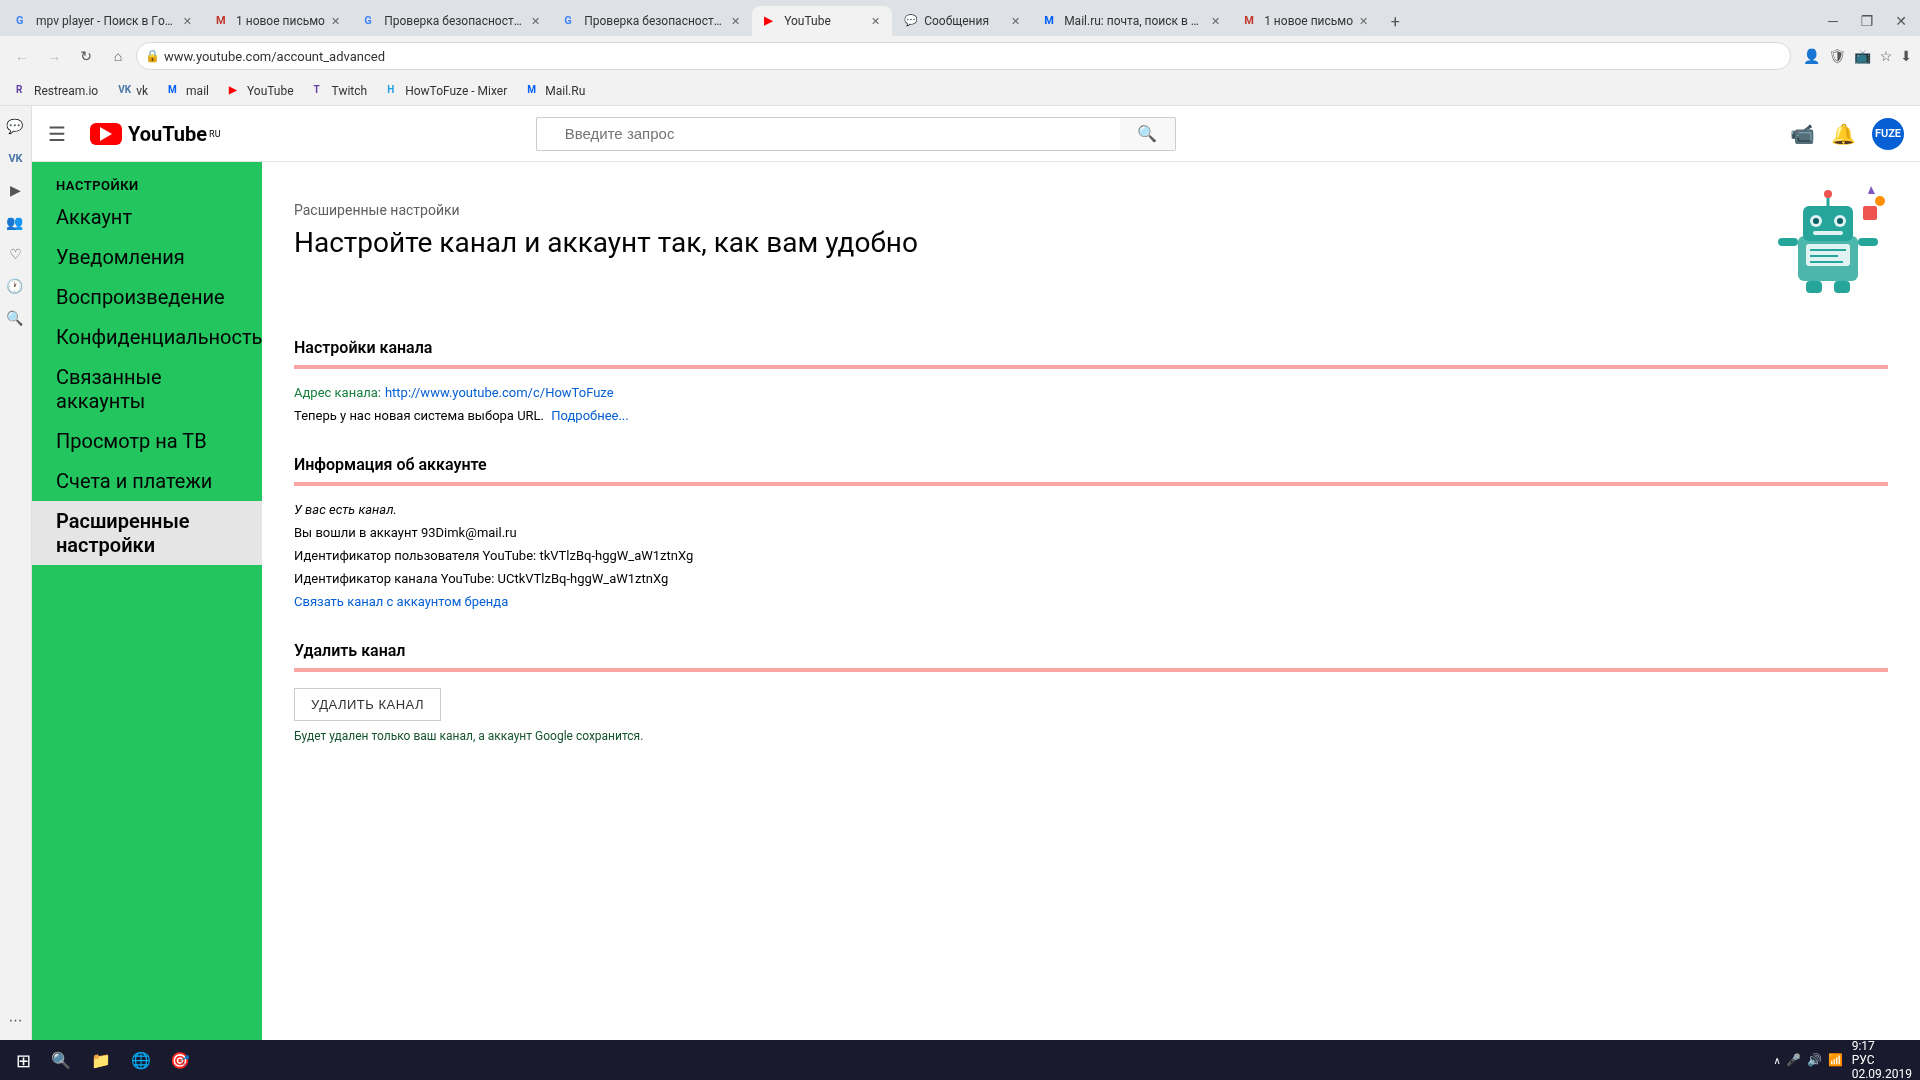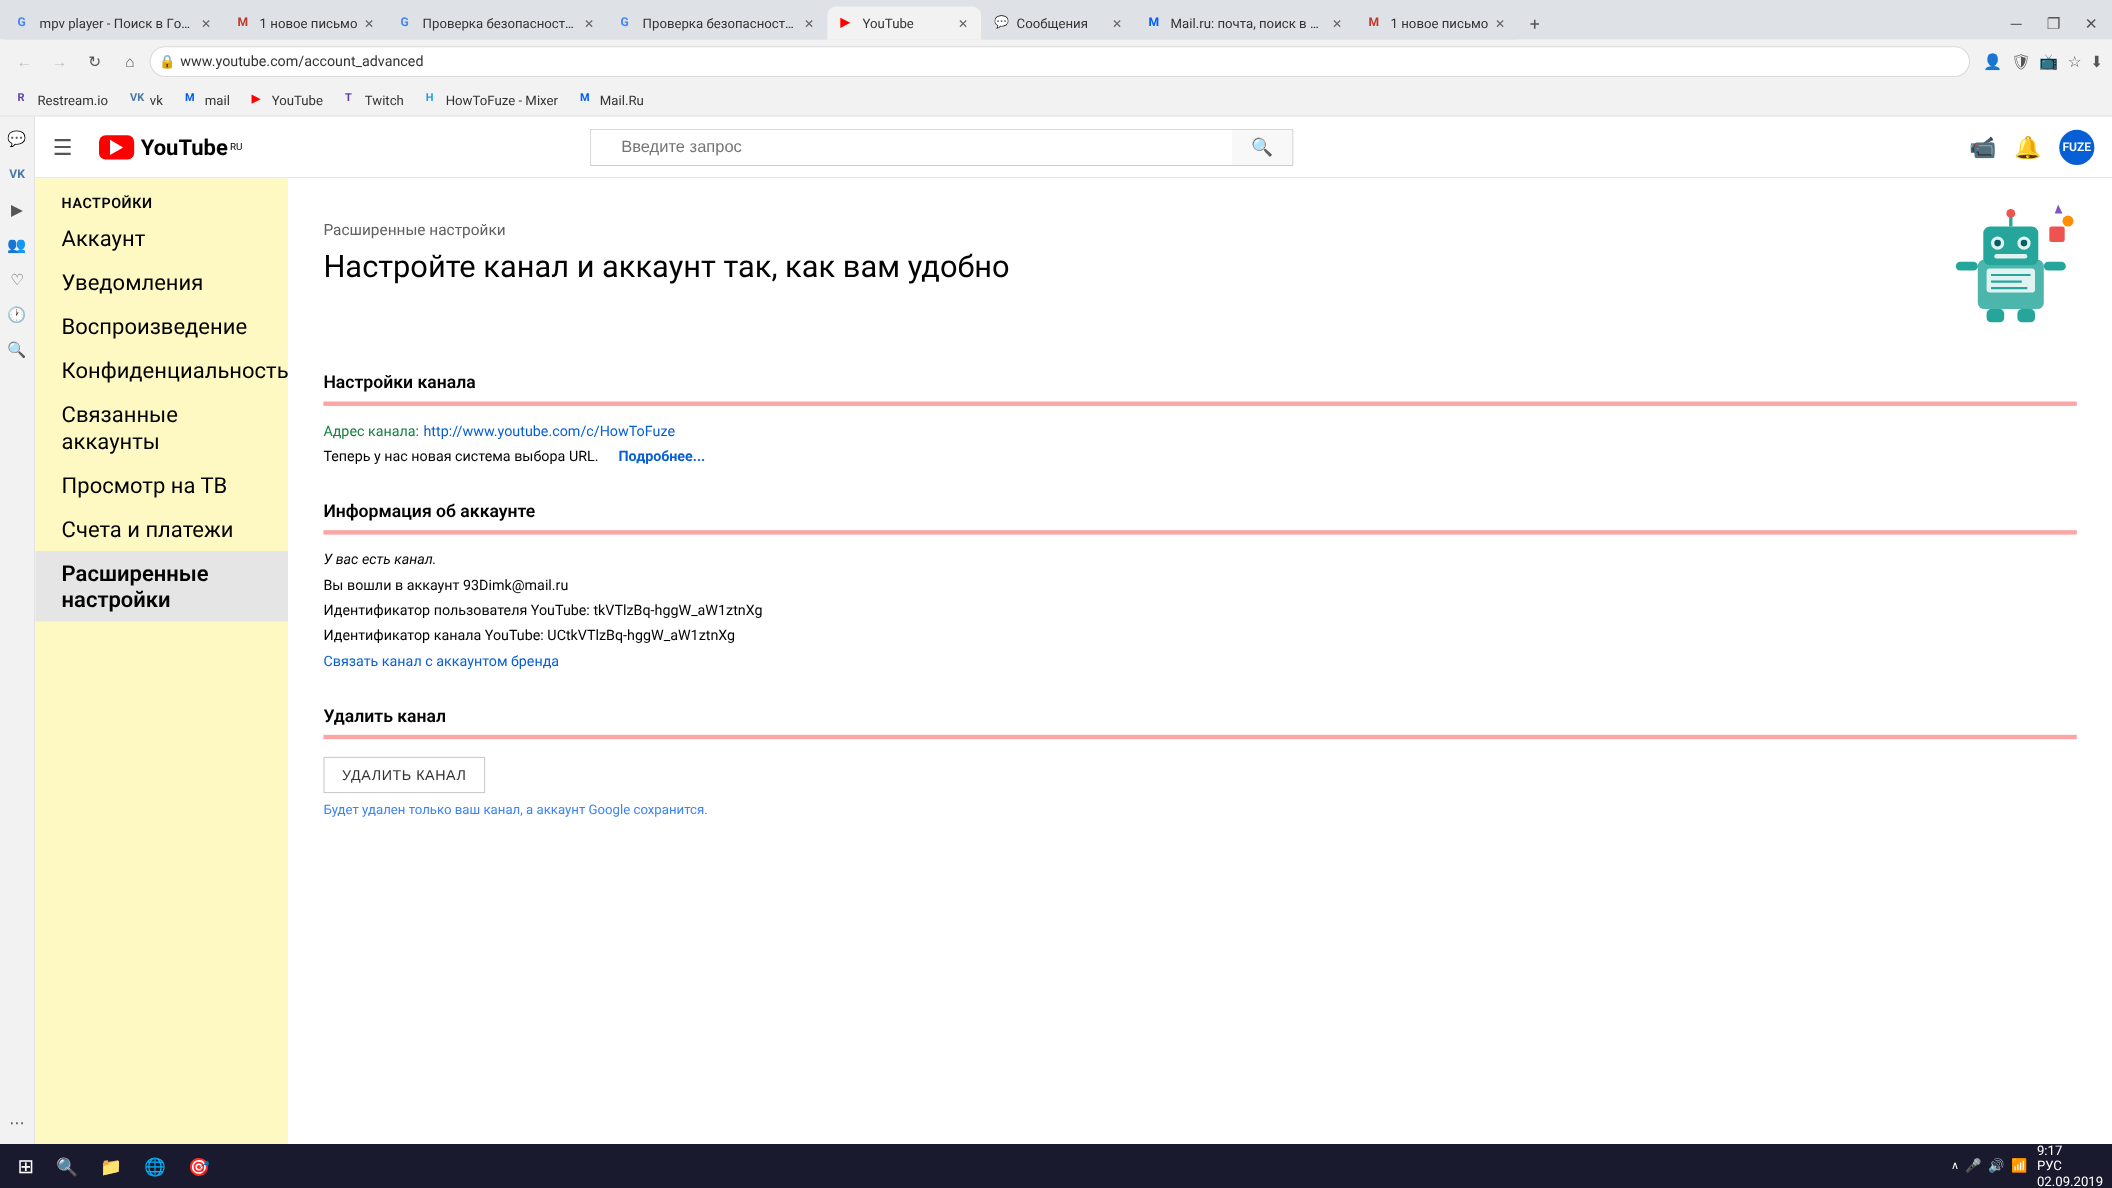--- a/index.html
+++ b/index.html
@@ -46,41 +46,41 @@
     .yt-search input { flex: 1; height: 34px; border: 1px solid #ccc; border-right: none; border-radius: 2px 0 0 2px; padding: 0 12px; font-size: 16px; outline: none; }
     .yt-search-btn { width: 56px; height: 34px; background: #f8f8f8; border: 1px solid #ccc; border-left: none; border-radius: 0 2px 2px 0; cursor: pointer; display: flex; align-items: center; justify-content: center; font-size: 16px; color: #555; }
     .yt-header-right { display: flex; align-items: center; gap: 16px; margin-left: auto; }
     .yt-icon-btn { font-size: 20px; color: #555; cursor: pointer; }
     .yt-avatar { width: 32px; height: 32px; border-radius: 50%; background: #065fd4; display: flex; align-items: center; justify-content: center; font-size: 11px; color: #fff; font-weight: 600; cursor: pointer; }
 
     
     .yt-main { display: flex; flex: 1; overflow: hidden; }
 
     
-    .yt-sidebar { width: 230px; flex-shrink: 0; overflow-y: auto; border-right: none; background: #fef9c3; padding: 8px 0; }
+    .yt-sidebar { width: 230px; flex-shrink: 0; overflow-y: auto; border-right: none; background: #22c55e; padding: 8px 0; }
     .sidebar-section-header { padding: 8px 24px 4px; font-size: 13px; font-weight: 600; color: #030303; text-transform: uppercase; letter-spacing: 0.5px; }
     .sidebar-item { display: flex; align-items: flex-end; padding: 8px 24px; cursor: pointer; font-size: 20px; color: #030303; border-radius: 0; }
     .sidebar-item.active { background: #e5e5e5; font-weight: 600; }
 
     
     .yt-content { flex: 1; overflow-y: auto; padding: 24px 32px; background: #fff; }
     .settings-header-small { font-size: 14px; color: #606060; margin-bottom: 8px; }
     .settings-title { font-size: 28px; font-weight: 400; color: #030303; margin-bottom: 32px; }
     .settings-hero { display: flex; align-items: center; margin-bottom: 32px; }
     .settings-hero-text { flex: 1; }
     .settings-hero-img { width: 120px; height: 120px; margin-left: 32px; }
 
     .section-title { font-size: 16px; font-weight: 600; color: #030303; margin-bottom: 16px; padding-bottom: 8px; border-bottom: 4px solid #fca5a5; }
     .section-block { margin-bottom: 32px; }
     .info-label { font-size: 13px; color: #15803d; margin-bottom: 4px; }
     .info-value { font-size: 13px; color: #030303; margin-bottom: 8px; }
     .info-link { font-size: 13px; color: #065fd4; text-decoration: none; cursor: pointer; }
     .info-italic { font-size: 13px; color: #030303; font-style: italic; margin-bottom: 8px; }
     .delete-btn { display: inline-flex; align-items: center; border: 1px solid #ccc; background: #fff; padding: 8px 16px; font-size: 13px; color: #333; cursor: pointer; text-transform: uppercase; letter-spacing: 0.5px; margin-bottom: 8px; }
-    .delete-hint { font-size: 12px; color: #3b82f6; }
+    .delete-hint { font-size: 12px; color: #14532d; }
 
     
     .taskbar { height: 40px; background: #1a1a2e; display: flex; align-items: center; padding: 0 8px; gap: 4px; flex-shrink: 0; }
     .taskbar-btn { height: 36px; padding: 0 8px; display: flex; align-items: center; gap: 6px; cursor: pointer; border-radius: 4px; }
     .taskbar-right { margin-left: auto; display: flex; align-items: center; gap: 8px; color: #fff; font-size: 12px; }
     .systray { display: flex; align-items: center; gap: 6px; }
 
     
     .browser-left-panel { width: 32px; background: #f2f2f2; border-right: 1px solid #e0e0e0; display: flex; flex-direction: column; align-items: center; padding: 8px 0; gap: 8px; flex-shrink: 0; }
     .panel-icon { width: 24px; height: 24px; display: flex; align-items: center; justify-content: center; font-size: 14px; color: #555; cursor: pointer; border-radius: 4px; }
@@ -308,21 +308,21 @@
           </div>
 
           <div class="section-block">
             <div class="section-title">Настройки канала</div>
             <div style="display:flex;align-items:baseline;gap:4px;margin-bottom:4px;">
               <span class="info-label">Адрес канала:</span>
               <a class="info-link">http://www.youtube.com/c/HowToFuze</a>
             </div>
             <div style="font-size:13px;color:#030303;margin-bottom:16px;">
               <span>Теперь у нас новая система выбора URL.</span>
-              <a class="info-link" style="margin-left:15px;font-weight:bold;">Подробнее...</a>
+              <a class="info-link" style="margin-left:4px;">Подробнее...</a>
             </div>
           </div>
 
           <div class="section-block">
             <div class="section-title">Информация об аккаунте</div>
             <div class="info-italic">У вас есть канал.</div>
             <div class="info-value">Вы вошли в аккаунт 93Dimk@mail.ru</div>
             <div class="info-value">Идентификатор пользователя YouTube: tkVTlzBq-hggW_aW1ztnXg</div>
             <div class="info-value">Идентификатор канала YouTube: UCtkVTlzBq-hggW_aW1ztnXg</div>
             <a class="info-link">Связать канал с аккаунтом бренда</a>

